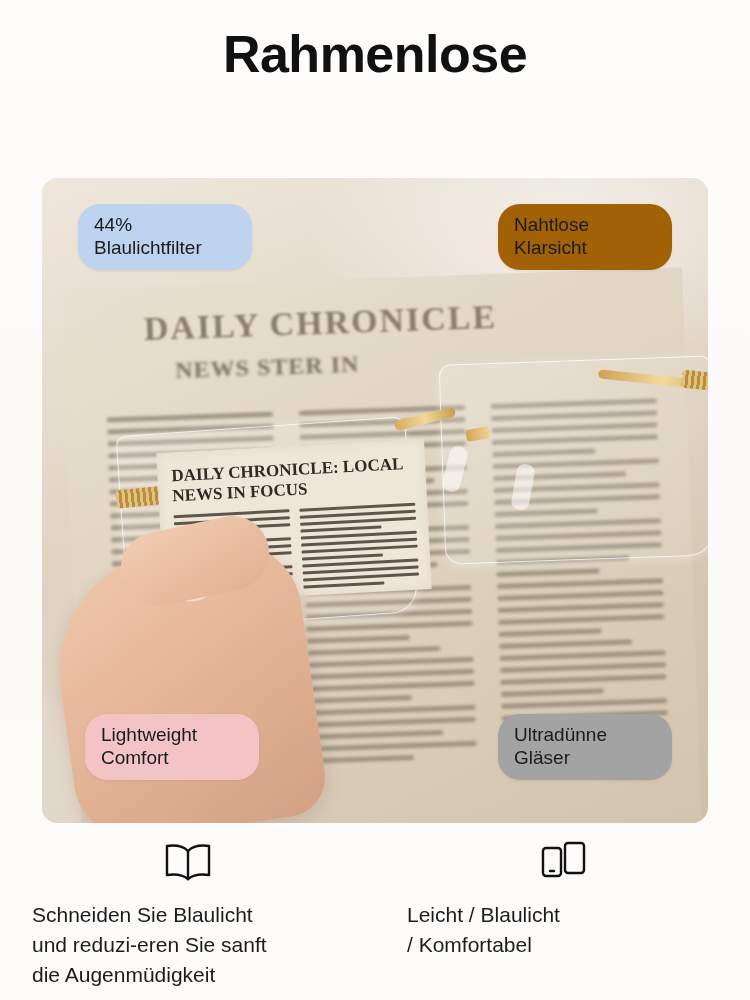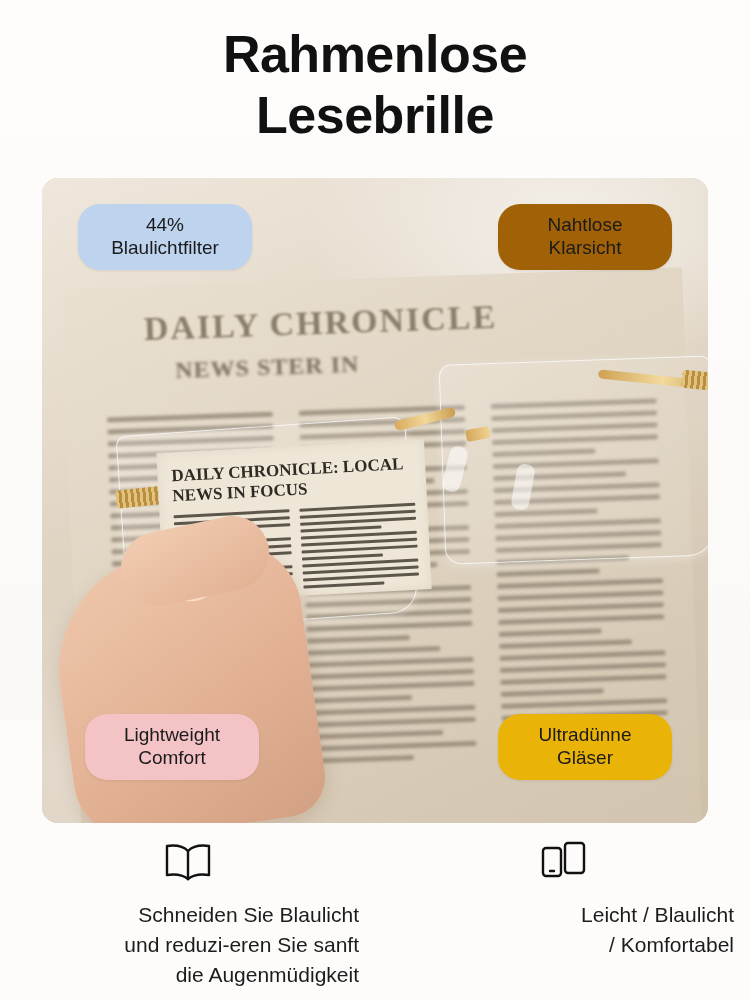--- a/index.html
+++ b/index.html
@@ -252,21 +252,21 @@
     height: 12px;
     background: linear-gradient(90deg, #d4a659, #f0d392);
     border-radius: 3px;
     transform: rotate(-10deg);
   }
 
   
   .pill {
     position: absolute;
     border-radius: 22px;
-    text-align: center;
+    text-align: left;
     font-size: 19px;
     line-height: 1.2;
     color: #1b1b1b;
     padding: 10px 16px;
     box-shadow: 0 1px 3px rgba(0,0,0,.08);
     white-space: pre-line;
   }
   .pill.tl { left: 36px;  top: 26px;  width: 174px; }
   .pill.tr { left: 456px; top: 26px;  width: 174px; }
   .pill.bl { left: 43px;  top: 536px; width: 174px; }
@@ -275,22 +275,22 @@
   
   .features {
     position: absolute;
     left: 0;
     top: 836px;
     width: 750px;
     display: flex;
   }
   .feature {
     flex: 1;
-    text-align: right;
-    padding: 0 16px;
+    text-align: left;
+    padding: 0 32px;
   }
   .feature .icon {
     height: 52px;
     display: flex;
     align-items: center;
     justify-content: center;
   }
   .feature .caption {
     margin-top: 12px;
     font-size: 21px;
@@ -299,21 +299,20 @@
     white-space: pre-line;
   }
 </style>
 </head>
 <body>
 
 <div class="page">
 
   <div class="title">
     <span class="line">Rahmenlose</span>
-    <span class="line">Lesebrille</span>
   </div>
 
   <div class="hero">
     <div class="bg"></div>
 
     <div class="paper">
       <div class="masthead">DAILY CHRONICLE</div>
       <div class="subhead">NEWS STER IN</div>
       <div class="cols">
         <div class="col">
@@ -464,21 +463,21 @@
       <div class="nail"></div>
     </div>
     <div class="finger"></div>
 
     <div class="pill tl" style="background:#bdd3ee">44%
 Blaulichtfilter</div>
     <div class="pill tr" style="background:#a16207">Nahtlose
 Klarsicht</div>
     <div class="pill bl" style="background:#f3c3c6">Lightweight
 Comfort</div>
-    <div class="pill br" style="background:#eab308">Ultradünne
+    <div class="pill br" style="background:#a3a3a3">Ultradünne
 Gläser</div>
   </div>
 
   <div class="features">
 
     <div class="feature">
       <div class="icon">
         <svg width="52" height="44" viewBox="0 0 52 44" fill="none" stroke="#111" stroke-width="2.4" stroke-linejoin="round" stroke-linecap="round">
           <path d="M26 11 C21 6, 12 5, 5 6 L5 35 C12 34, 21 35, 26 39"></path>
           <path d="M26 11 C31 6, 40 5, 47 6 L47 35 C40 34, 31 35, 26 39"></path>

